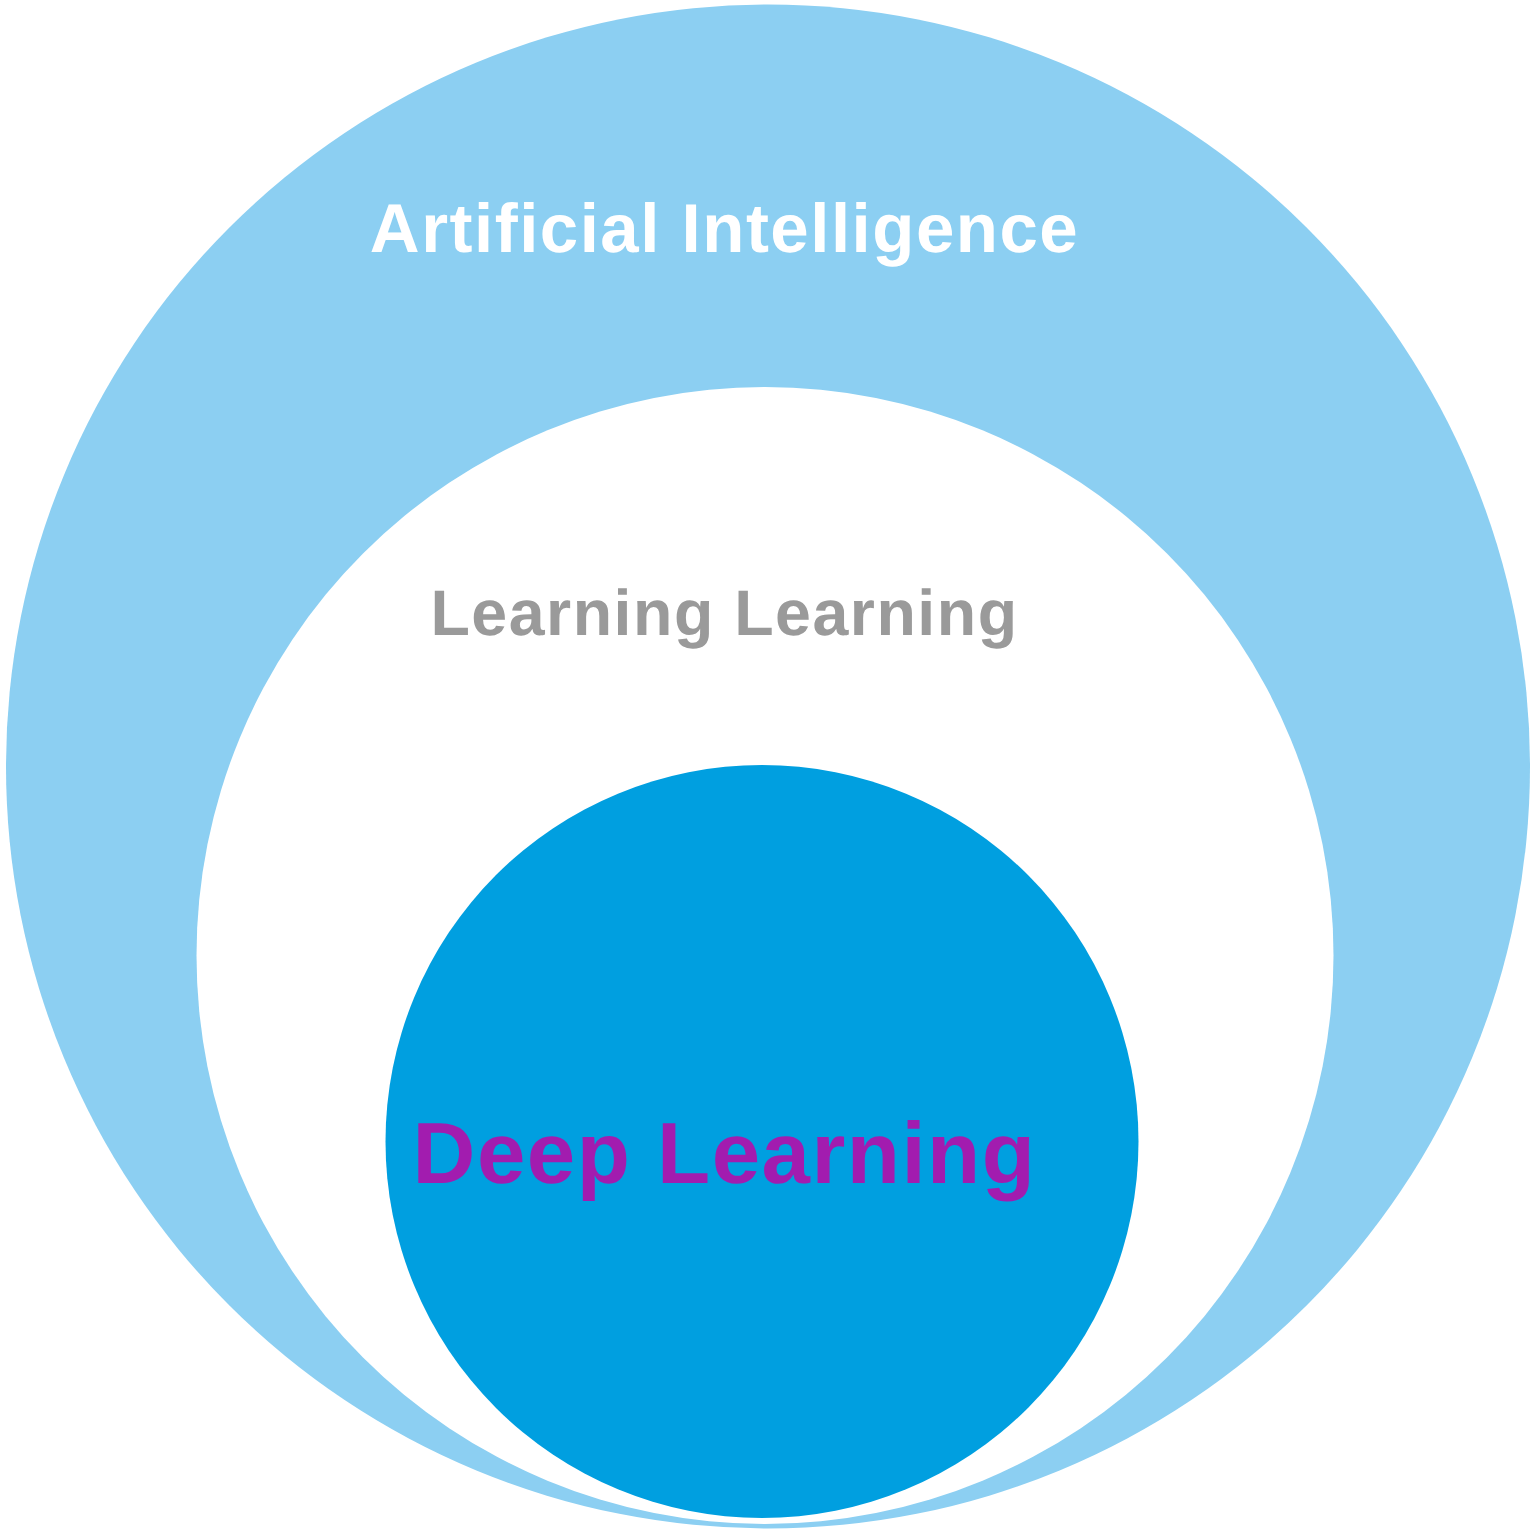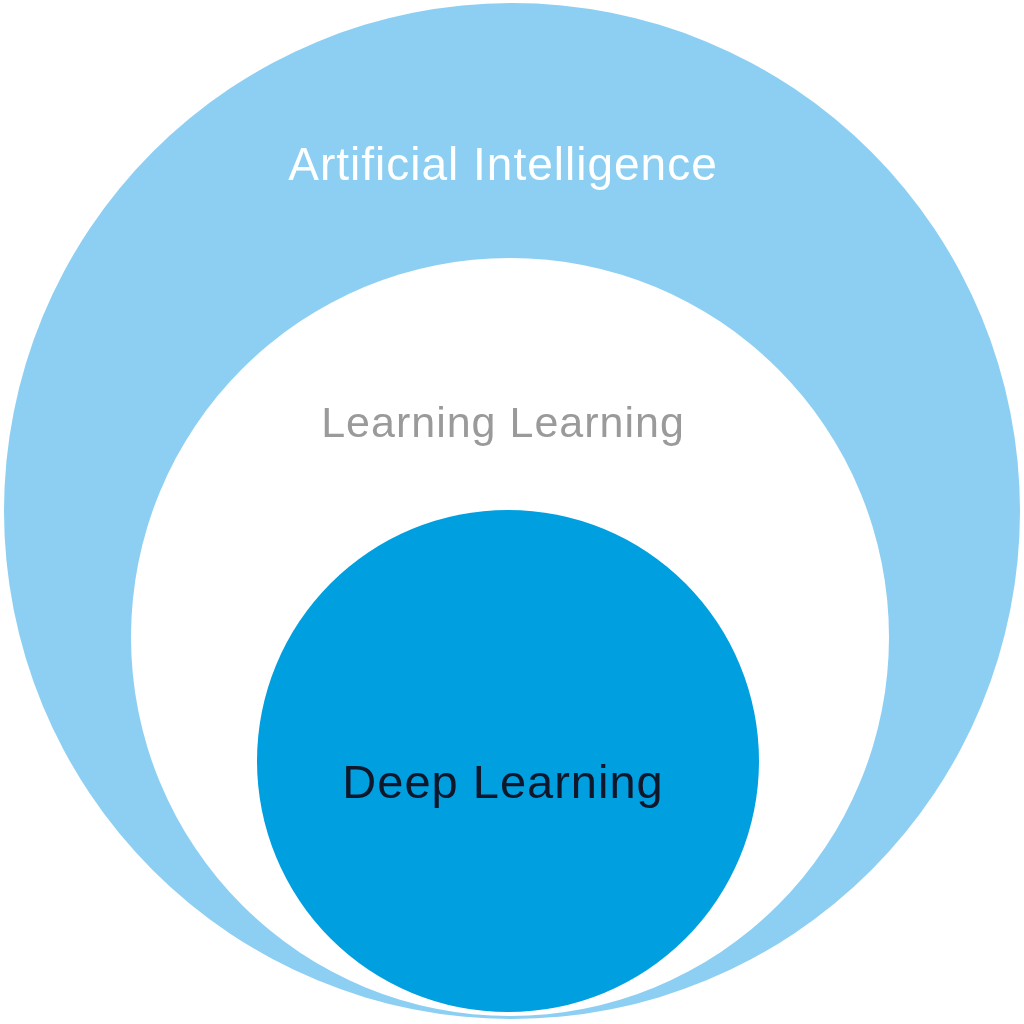--- a/index.html
+++ b/index.html
@@ -35,42 +35,41 @@
   }
   .circle-inner {
     left: 257px;
     top: 510px;
     width: 502px;
     height: 502px;
     background: #009FE0;
   }
   .ring-label {
     position: absolute;
-    left: 503px;
+    left: 483px;
     transform: translate(-50%, -50%);
     white-space: nowrap;
-    font-weight: normal;
+    font-weight: bold;
     letter-spacing: 1px;
     user-select: none;
-    margin-top: 12px;
   }
   .label-ai {
     top: 152px;
     font-size: 46px;
     color: #ffffff;
   }
   .label-ml {
     top: 410px;
     font-size: 43px;
     color: #9A9A9A;
   }
   .label-dl {
     top: 769px;
-    font-size: 47px;
-    color: #0f172a;
+    font-size: 58px;
+    color: #a21caf;
   }
 </style>
 </head>
 <body>
 
 <div class="canvas">
 
   <div class="circle circle-outer"></div>
 
   <div class="circle circle-middle"></div>

